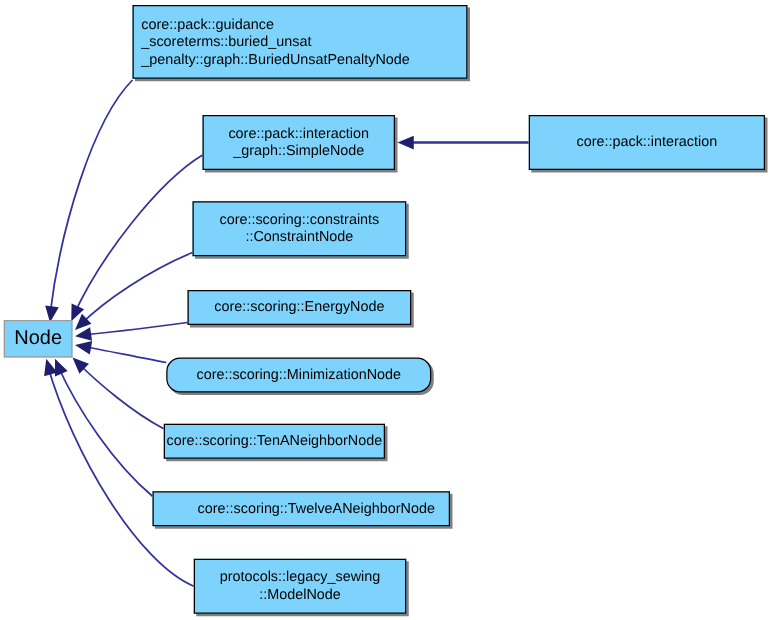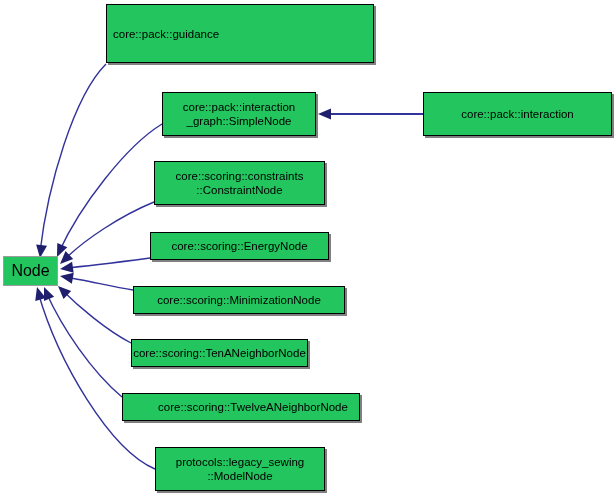--- a/index.html
+++ b/index.html
@@ -20,21 +20,21 @@
   #edges {
     position: absolute;
     left: 0;
     top: 0;
     width: 616px;
     height: 496px;
   }
   .node-box {
     position: absolute;
     box-sizing: border-box;
-    background: #22c55e;
+    background: #7dd3fc;
     border: 1px solid #000000;
     box-shadow: 2px 2px 0 0 #808080;
     display: flex;
     flex-direction: column;
     align-items: center;
     justify-content: center;
     z-index: 5;
   }
   .node-box.root {
     border: 1px solid #9d9d9d;
@@ -80,36 +80,38 @@
       <path d="M 423,114 L 329,114" fill="none" stroke="#32329b" stroke-width="2"></path>
       <polygon points="0,0 -13,-5.5 -13,5.5" fill="#1f1f6e" transform="translate(318,114) rotate(180)"></polygon>
     </svg>
 
   <div id="nodes-layer">
       <div class="node-box root" style="left: 3px; top: 256px; width: 55px; height: 30px;">
         <span class="node-line">Node</span>
       </div>
       <div class="node-box" style="left: 106px; top: 4px; width: 268px; height: 59px;">
         <span class="node-line left">core::pack::guidance</span>
+        <span class="node-line left">_scoreterms::buried_unsat</span>
+        <span class="node-line left">_penalty::graph::BuriedUnsatPenaltyNode</span>
       </div>
       <div class="node-box" style="left: 162px; top: 92px; width: 154px; height: 44px;">
         <span class="node-line">core::pack::interaction</span>
         <span class="node-line">_graph::SimpleNode</span>
       </div>
       <div class="node-box" style="left: 423px; top: 92px; width: 189px; height: 44px;">
         <span class="node-line">core::pack::interaction</span>
       </div>
       <div class="node-box" style="left: 154px; top: 161px; width: 171px; height: 44px;">
         <span class="node-line">core::scoring::constraints</span>
         <span class="node-line">::ConstraintNode</span>
       </div>
       <div class="node-box" style="left: 150px; top: 232px; width: 179px; height: 28px;">
         <span class="node-line">core::scoring::EnergyNode</span>
       </div>
-      <div class="node-box" style="left: 133px; top: 286px; width: 212px; height: 28px;">
+      <div class="node-box" style="left: 133px; top: 286px; width: 212px; height: 28px; border-radius: 11px;">
         <span class="node-line">core::scoring::MinimizationNode</span>
       </div>
       <div class="node-box" style="left: 131px; top: 339px; width: 177px; height: 28px;">
         <span class="node-line">core::scoring::TenANeighborNode</span>
       </div>
       <div class="node-box" style="left: 122px; top: 393px; width: 238px; height: 28px; padding-left: 24px;">
         <span class="node-line">core::scoring::TwelveANeighborNode</span>
       </div>
       <div class="node-box" style="left: 155px; top: 447px; width: 170px; height: 44px;">
         <span class="node-line">protocols::legacy_sewing</span>

